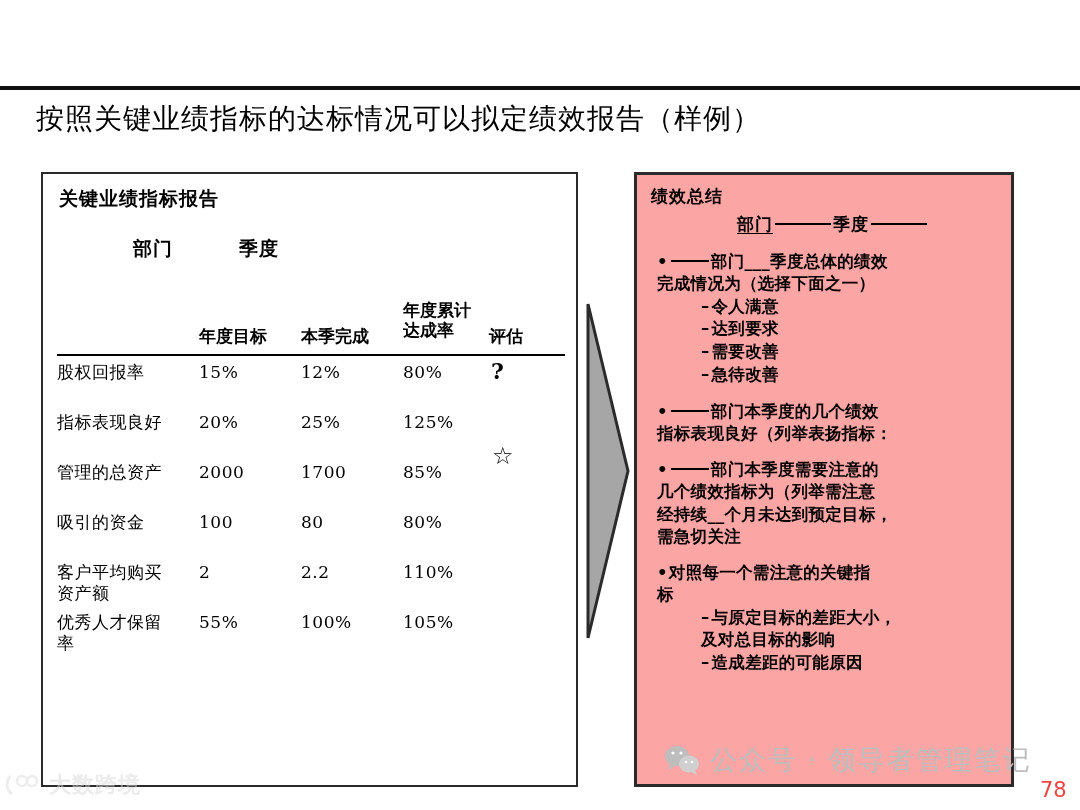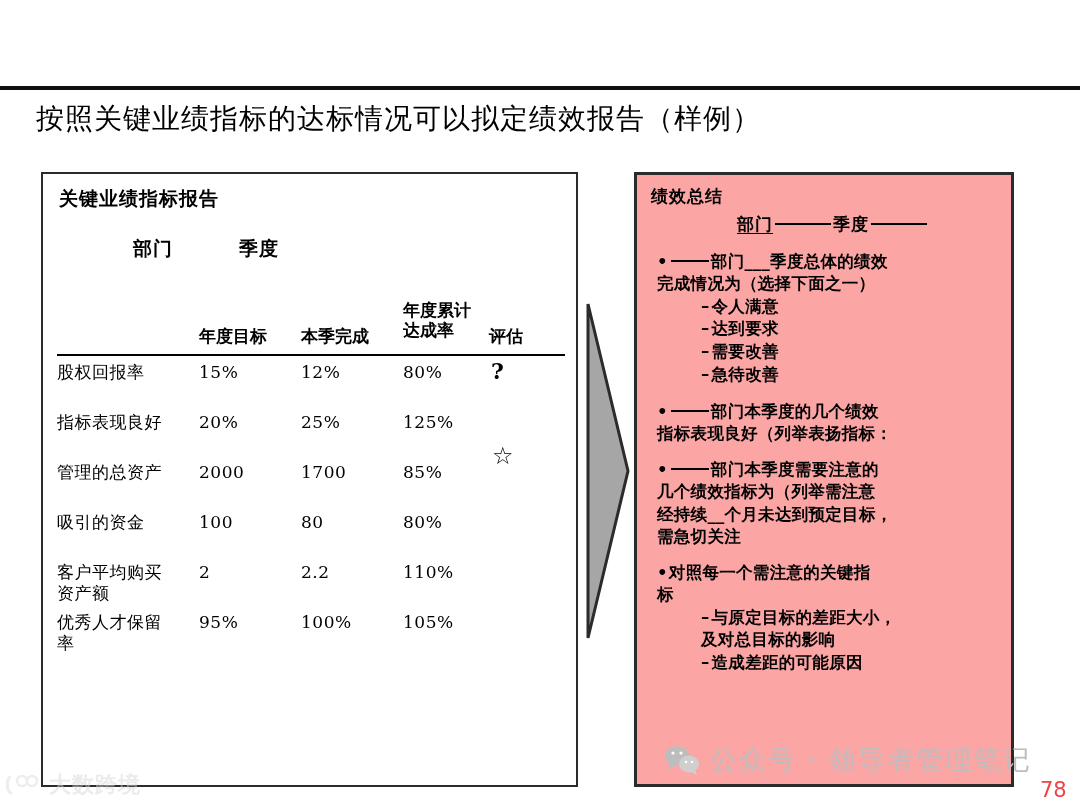--- a/index.html
+++ b/index.html
@@ -333,21 +333,21 @@
           <div class="cell c-name">客户平均购买
 资产额</div>
           <div class="cell c-target">2</div>
           <div class="cell c-actual">2.2</div>
           <div class="cell c-rate">110%</div>
         </div>
 
         <div class="trow tall">
           <div class="cell c-name">优秀人才保留
 率</div>
-          <div class="cell c-target">95%</div>
+          <div class="cell c-target">55%</div>
           <div class="cell c-actual">100%</div>
           <div class="cell c-rate">105%</div>
         </div>
 
       </div>
     </div>
   </div>
 
   <svg class="arrow-shape" viewBox="0 0 44 346">
     <polygon points="2,6 42,173 2,340" fill="#a6a6a6" stroke="#2b2b2b" stroke-width="3" stroke-linejoin="miter"></polygon>

